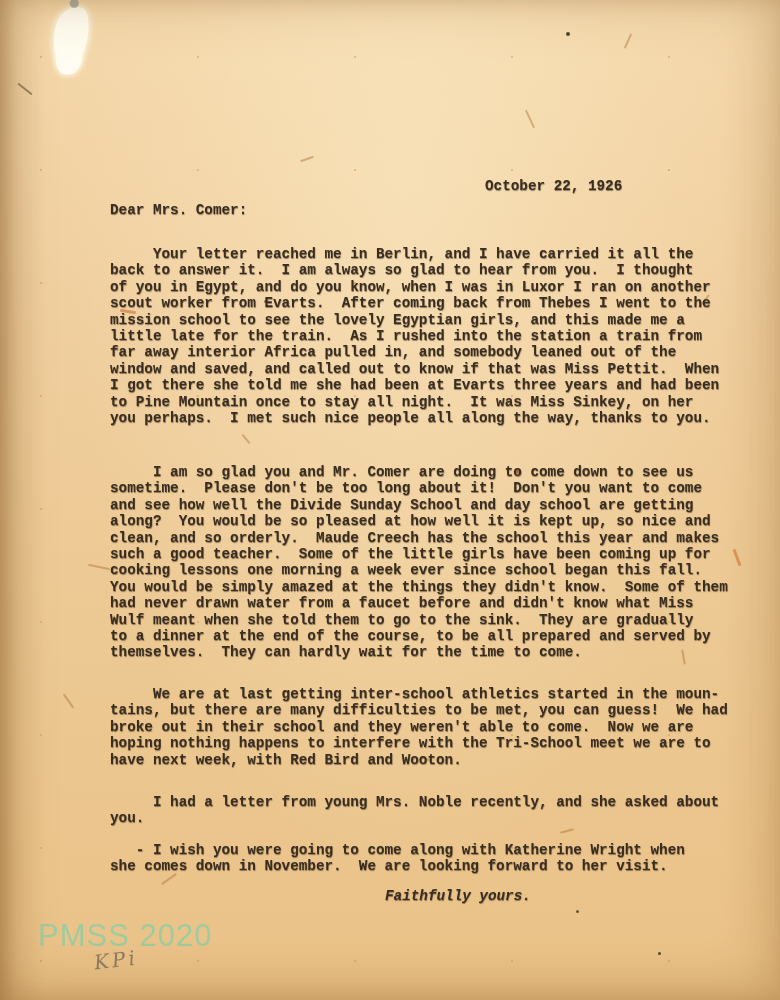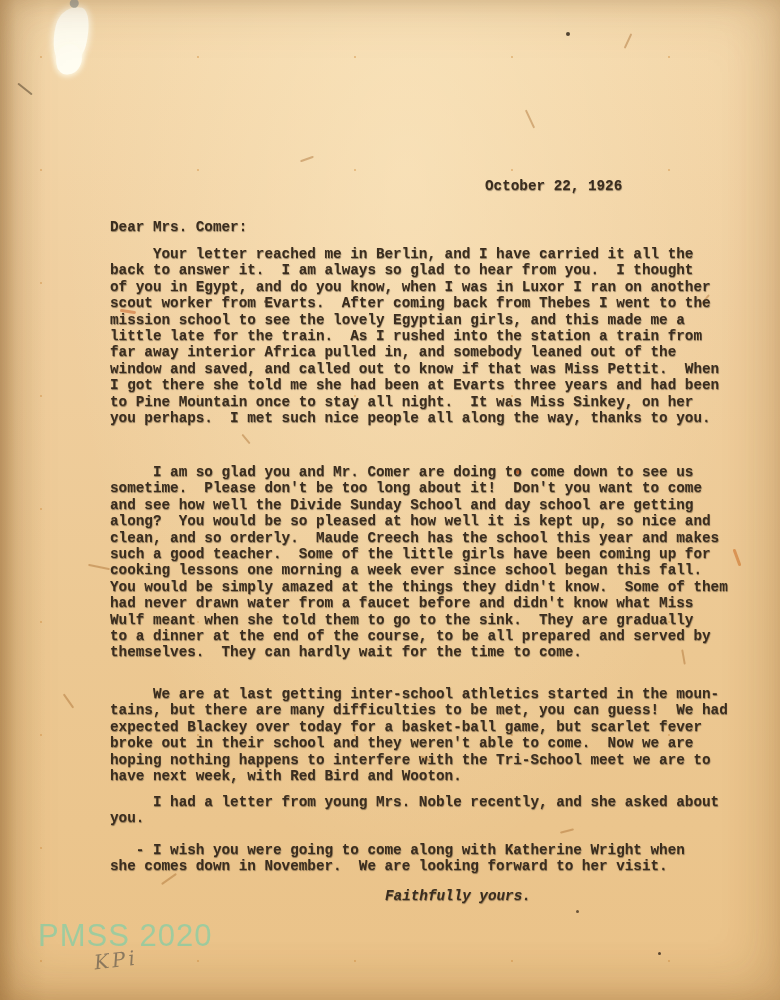--- a/index.html
+++ b/index.html
@@ -54,21 +54,21 @@
   
   .letter{
     position:absolute;left:110px;top:0;width:645px;
     font-family:"Liberation Mono", monospace;
     font-size:14.3px;line-height:16.4px;
     font-weight:bold;
     color:var(--ink);
     text-shadow:0.4px 0.6px 0.9px rgba(58,45,31,0.55);
   }
   .date{position:absolute;left:375px;top:178px;white-space:pre;}
-  .salutation{position:absolute;left:0;top:219px;white-space:pre;}
+  .salutation{position:absolute;left:0;top:202px;white-space:pre;}
   #paragraphs .para{position:absolute;left:0;}
   #paragraphs .para:nth-child(1){top:246px;font-family:Liberation Mono, monospace;}
   #paragraphs .para:nth-child(2){top:464px;}
   #paragraphs .para:nth-child(3){top:686px;}
   #paragraphs .para:nth-child(4){top:794px;}
   #paragraphs .para:nth-child(5){top:842px;}
   .line{white-space:pre;height:16.4px;}
   .closing{position:absolute;left:275px;top:888px;white-space:pre;font-style:italic;}
 
   
@@ -140,21 +140,20 @@
           <div class="line">cooking lessons one morning a week ever since school began this fall.</div>
           <div class="line">You would be simply amazed at the things they didn't know.  Some of them</div>
           <div class="line">had never drawn water from a faucet before and didn't know what Miss</div>
           <div class="line">Wulf meant when she told them to go to the sink.  They are gradually</div>
           <div class="line">to a dinner at the end of the course, to be all prepared and served by</div>
           <div class="line">themselves.  They can hardly wait for the time to come.</div>
         </div>
         <div class="para">
           <div class="line">     We are at last getting inter-school athletics started in the moun-</div>
           <div class="line">tains, but there are many difficulties to be met, you can guess!  We had</div>
-          <div class="line">expected Blackey over today for a basket-ball game, but scarlet fever</div>
           <div class="line">broke out in their school and they weren't able to come.  Now we are</div>
           <div class="line">hoping nothing happens to interfere with the Tri-School meet we are to</div>
           <div class="line">have next week, with Red Bird and Wooton.</div>
         </div>
         <div class="para">
           <div class="line">     I had a letter from young Mrs. Noble recently, and she asked about</div>
           <div class="line">you.</div>
         </div>
         <div class="para">
           <div class="line">   - I wish you were going to come along with Katherine Wright when</div>

